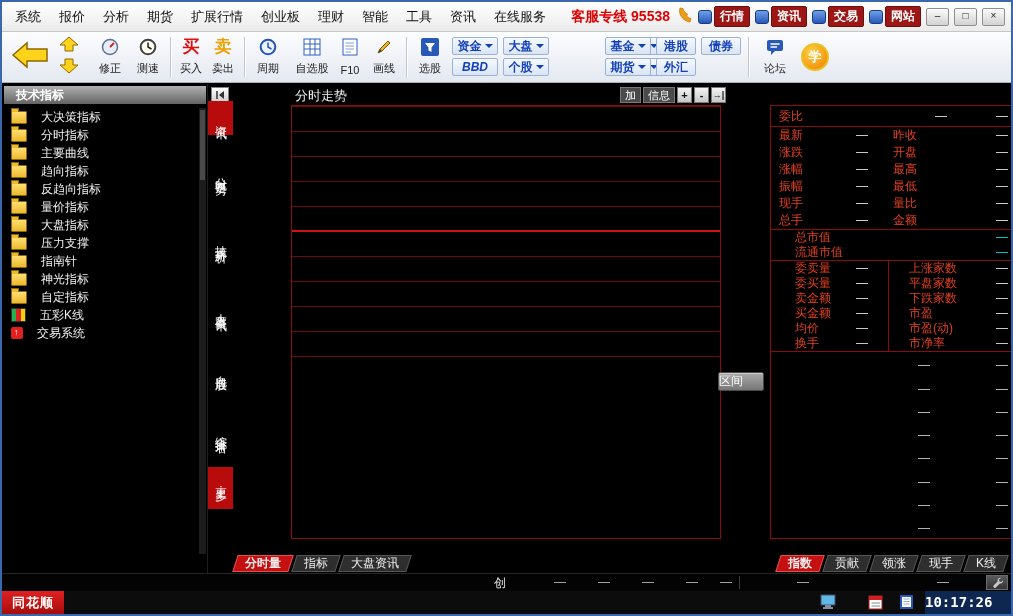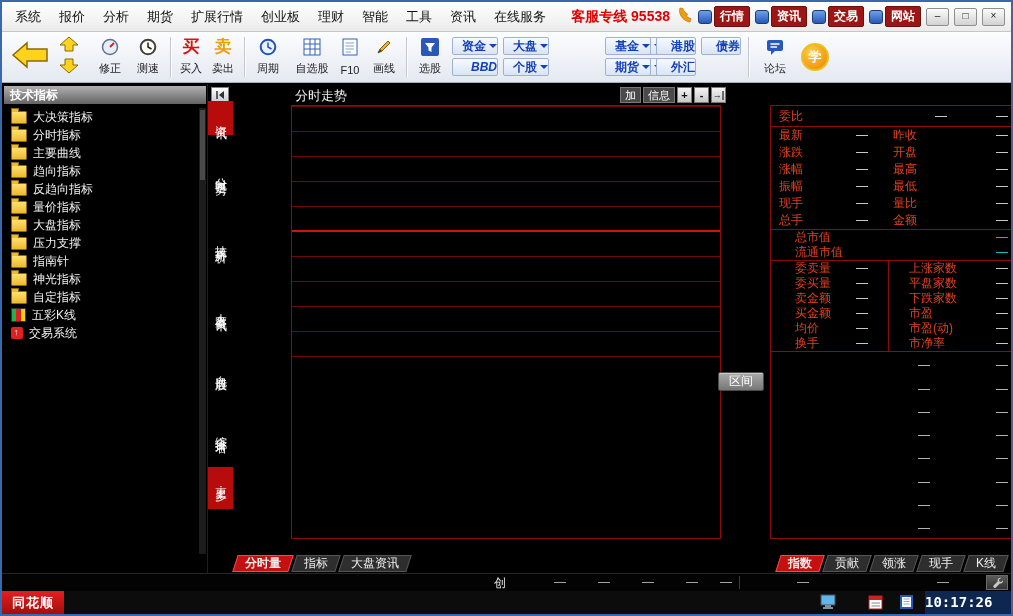--- a/index.html
+++ b/index.html
@@ -17,34 +17,34 @@
   .winbtn{width:21px;height:16px;background:linear-gradient(#fbfbfb,#d2d2d2);border:1px solid #8f8f8f;
     font-size:10px;line-height:14px;text-align:center;color:#222;border-radius:2px;}
   
   #toolbar{position:absolute;left:0;top:30px;right:0;height:50px;background:linear-gradient(#fcfdff,#e4e8f0);
     border-bottom:1px solid #a8aeba;}
   .tbtn{position:absolute;top:4px;height:42px;display:flex;flex-direction:column;align-items:center;
     justify-content:space-between;padding:2px 0;box-sizing:border-box;}
   .tlabel{font-size:11px;color:#222;white-space:nowrap;}
   .tsep{position:absolute;top:5px;width:1px;height:40px;background:#c2c6ce;border-right:1px solid #fff;}
   .dropcol{position:absolute;top:5px;display:flex;flex-direction:column;gap:3px;}
-  .dbtn{width:46px;height:18px;display:flex;align-items:center;justify-content:flex-end;gap:3px;
+  .dbtn{width:46px;height:18px;display:flex;align-items:center;justify-content:center;gap:3px;
     background:linear-gradient(#f6faff,#d9e4f4);border:1px solid #9db2d2;border-radius:2px;
     color:#1340b8;font-size:12px;font-weight:bold;box-sizing:border-box;}
   .dbtn .caret{width:0;height:0;border-left:4px solid transparent;border-right:4px solid transparent;border-top:4px solid #1340b8;}
   .dbtn.n{width:40px;}
   .bigbuy{font-size:17px;font-weight:bold;color:#e01010;line-height:18px;}
   .bigsell{font-size:17px;font-weight:bold;color:#f0a000;line-height:18px;}
   .studycircle{width:24px;height:24px;border-radius:50%;background:radial-gradient(circle at 35% 30%,#ffd040,#f08000);
     border:2px solid #e8c020;color:#fff;font-size:13px;font-weight:bold;display:flex;align-items:center;justify-content:center;}
   
   #sideTitle{position:absolute;left:2px;top:84px;width:202px;height:18px;background:linear-gradient(#b0b0b0,#636363);
-    color:#fff;font-size:12px;font-weight:bold;line-height:18px;padding-left:6px;box-sizing:border-box;}
+    color:#fff;font-size:12px;font-weight:bold;line-height:18px;padding-left:12px;box-sizing:border-box;}
   #sideList{position:absolute;left:2px;top:106px;width:194px;}
-  .sitem{display:flex;align-items:center;gap:6px;height:18px;padding-left:7px;color:#f0f0f0;font-size:12px;}
+  .sitem{display:flex;align-items:center;gap:14px;height:18px;padding-left:7px;color:#f0f0f0;font-size:12px;}
   .folder{width:14px;height:11px;background:linear-gradient(#ffe070,#edb92e);border:1px solid #8a6a14;border-radius:1px;position:relative;flex:none;}
   .folder::before{content:"";position:absolute;left:-1px;top:-4px;width:6px;height:3px;background:#edb92e;
     border:1px solid #8a6a14;border-bottom:none;border-radius:1px 1px 0 0;}
   .icon-kline{width:13px;height:12px;border:1px solid #333;flex:none;
     background:linear-gradient(90deg,#22b14c 0 4px,#e02020 4px 9px,#f5d300 9px 13px);}
   .icon-trade{width:12px;height:12px;background:#e02020;border-radius:2px;position:relative;flex:none;}
   .icon-trade::after{content:"↑";color:#fff;font-size:9px;position:absolute;left:3px;top:0;}
   #sideScroll{position:absolute;left:197px;top:106px;width:7px;height:446px;background:#1c1c1c;}
   #sideScroll::before{content:"";position:absolute;left:1px;top:2px;width:5px;height:70px;background:#4a4a4a;}
   
@@ -57,21 +57,21 @@
   
   #chartTitle{position:absolute;left:293px;top:85px;color:#f0f0f0;font-size:13px;}
   #chartBtns{position:absolute;top:85px;left:618px;display:flex;gap:2px;}
   .cbtn{height:16px;background:#4a4a4a;border:1px solid #787878;color:#fff;font-size:11px;line-height:14px;padding:0 4px;box-sizing:border-box;}
   .cbtn.sq{width:15px;padding:0;text-align:center;color:#111;background:linear-gradient(#f4f4f4,#c8c8c8);font-weight:bold;}
   #grid{position:absolute;left:289px;top:103px;width:430px;height:434px;border:1px solid #8a0c0c;box-sizing:border-box;}
   #gridPrice{position:absolute;left:0;top:0;right:0;height:250px;border-bottom:1px solid #6e0a0a;
     background:repeating-linear-gradient(to bottom,#6e0a0a 0 1px,transparent 1px 25px);}
   #gridMid{position:absolute;left:0;right:0;top:124px;height:2px;background:#d01212;}
   #rangeBtn{position:absolute;left:716px;top:370px;width:46px;height:19px;background:linear-gradient(#aaa,#777);
-    border:1px solid #4a4a4a;color:#fff;font-size:12px;text-align:center;line-height:17px;border-radius:2px;
+    border:1px solid #4a4a4a;color:#fff;font-size:12px;line-height:17px;border-radius:2px;
     box-shadow:inset 0 1px 0 #ccc;box-sizing:border-box;}
   
   #quote{position:absolute;left:768px;top:103px;width:243px;height:434px;box-sizing:border-box;
     border-top:1px solid #8a0c0c;border-left:1px solid #8a0c0c;border-bottom:1px solid #8a0c0c;
     font-size:12px;display:flex;flex-direction:column;}
   .qdiv{height:1px;background:#8a0c0c;flex:none;}
   .qrow{position:relative;height:17px;line-height:17px;flex:none;}
   .qrow.h20{height:20px;line-height:20px;}
   .qrow.h15{height:15px;line-height:15px;margin-left:16px;}
   .ql{position:absolute;left:8px;color:#e04020;}

